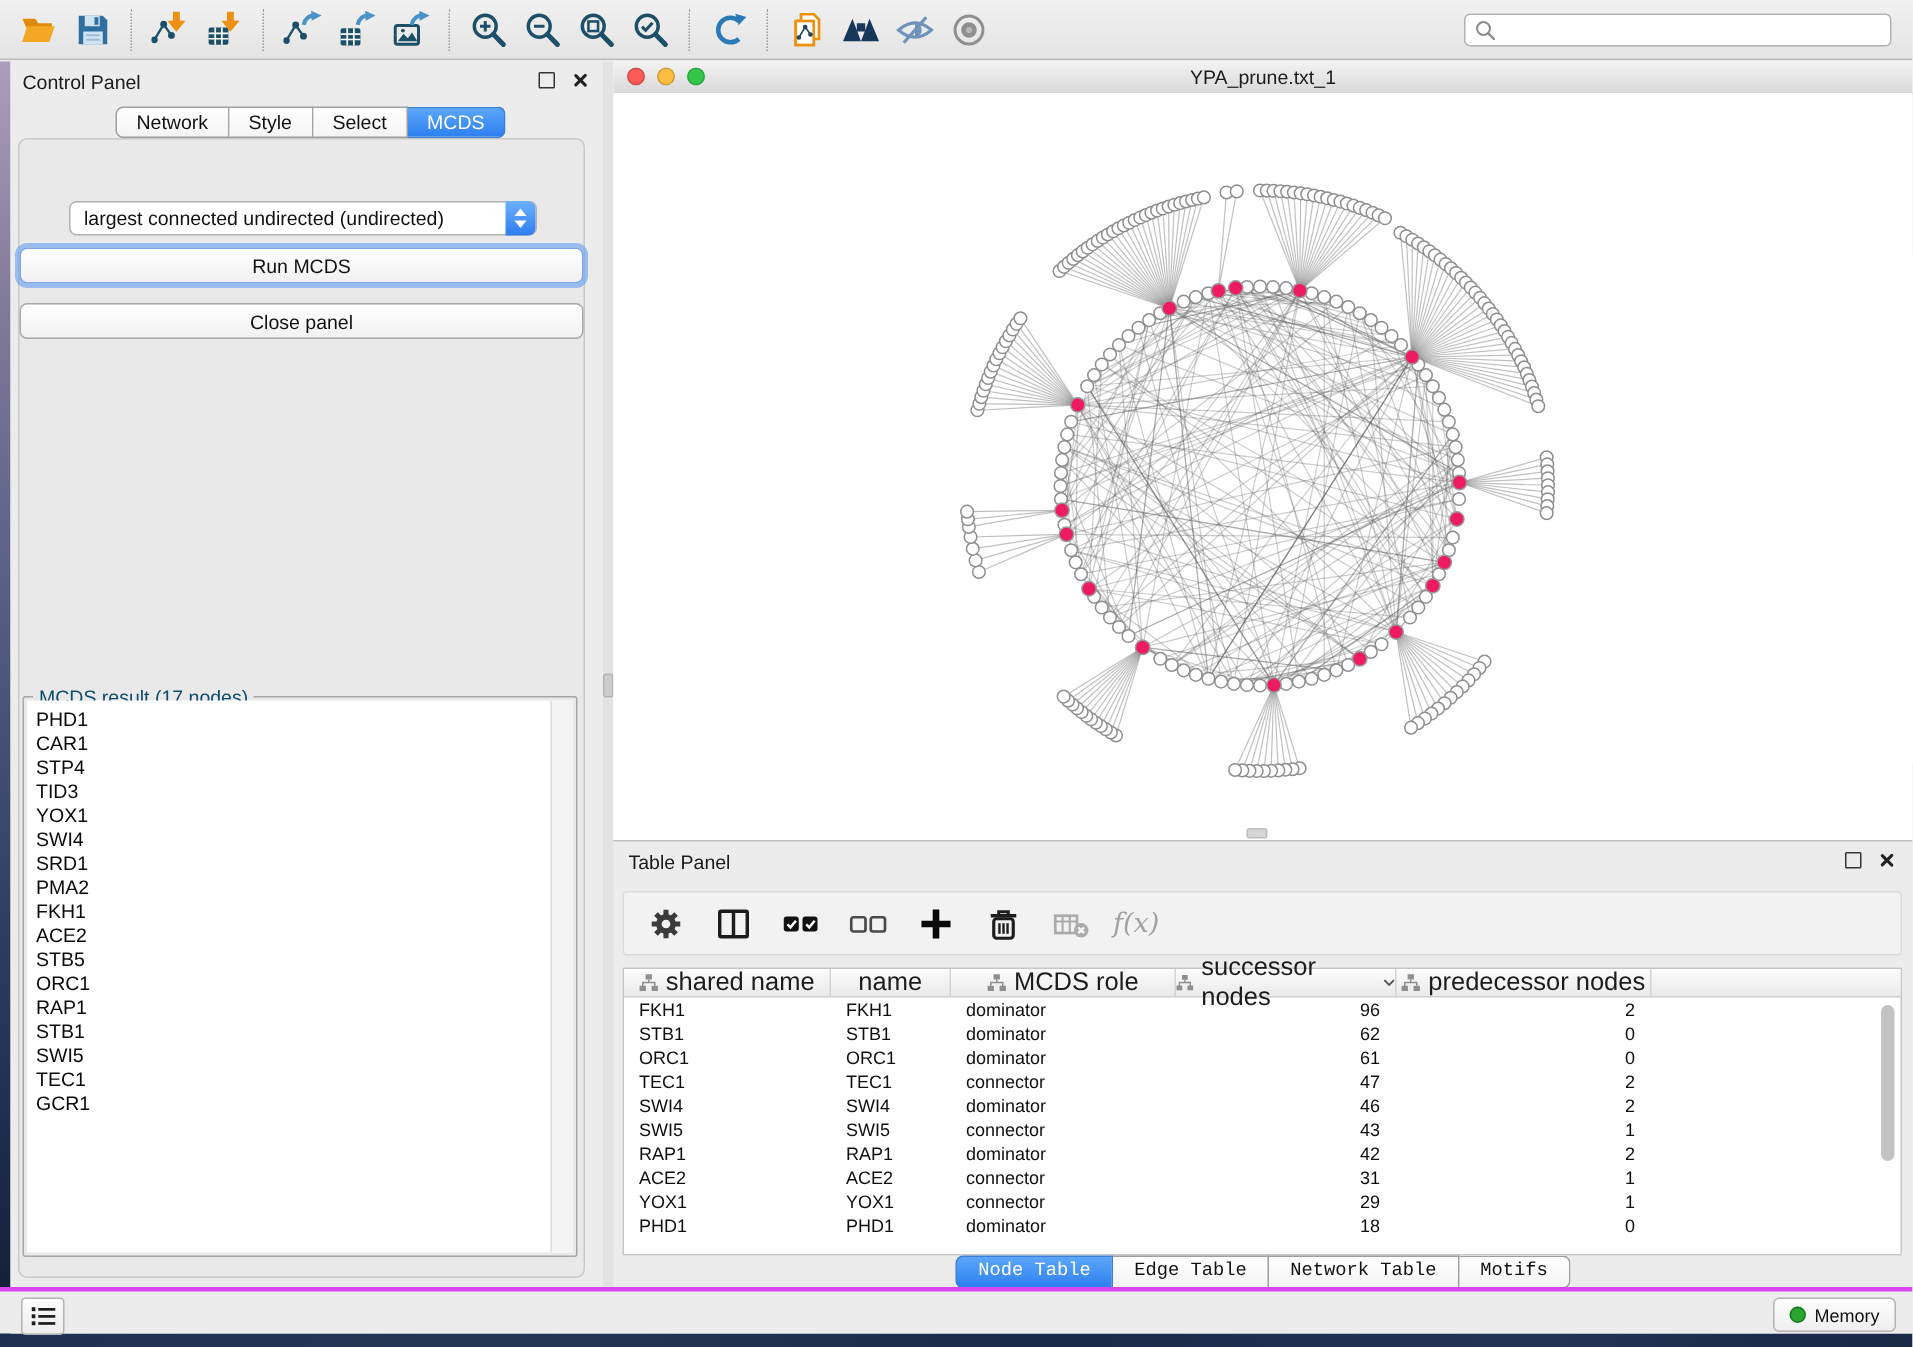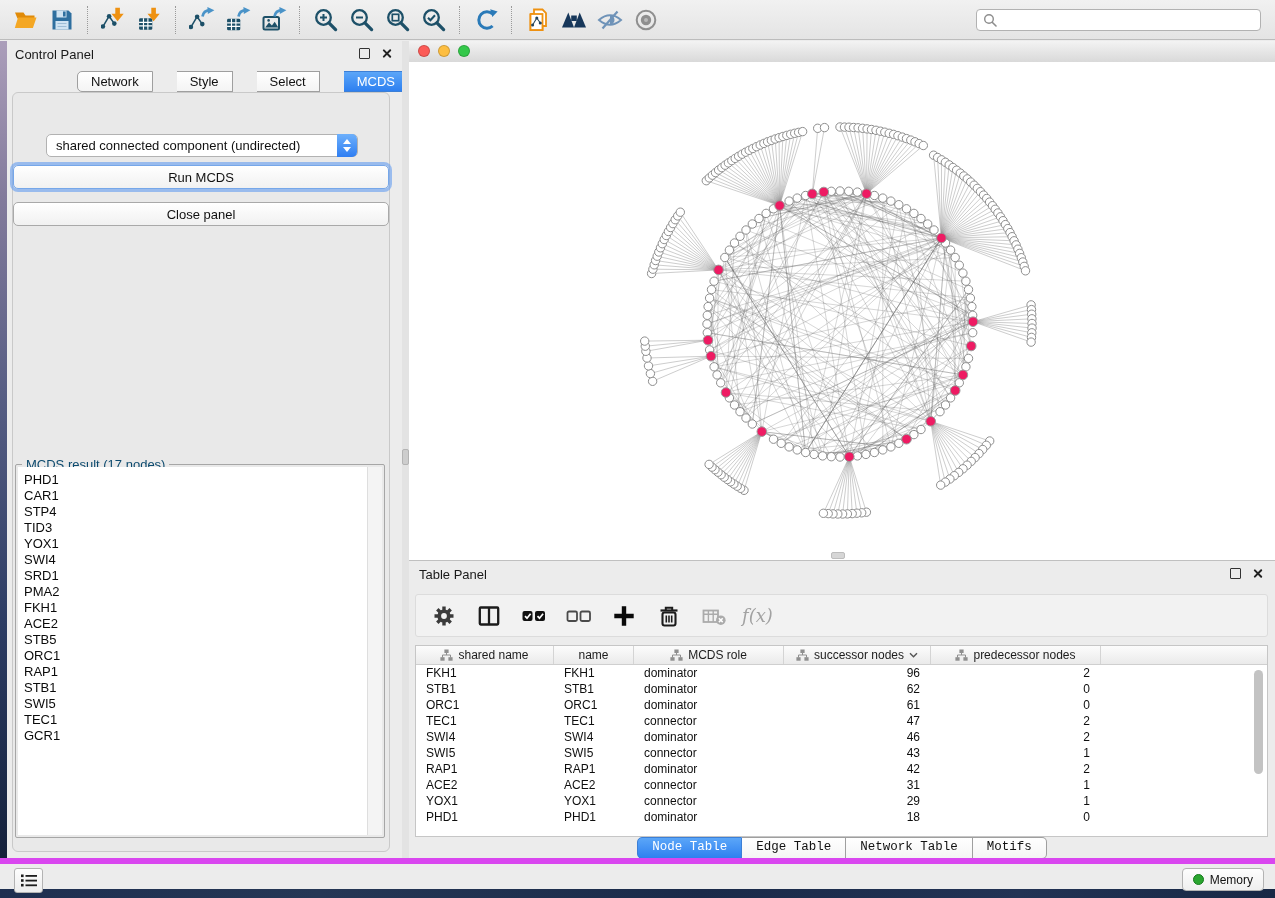--- a/index.html
+++ b/index.html
@@ -24,21 +24,21 @@
   .float-ic{width:9px;height:9px;border:1.5px solid #333;border-radius:1px;display:inline-block;}
   .close-ic{width:11px;height:11px;display:inline-block;position:relative;}
   .close-ic:before,.close-ic:after{content:"";position:absolute;left:5px;top:0;width:2.2px;height:11px;background:#222;border-radius:1px;}
   .close-ic:before{transform:rotate(45deg);}.close-ic:after{transform:rotate(-45deg);}
 
   .seg-tabs{display:flex;height:21px;}
   .seg{padding:0 13px;line-height:20px;font-size:13px;color:#111;background:linear-gradient(#ffffff,#f4f4f4);border:1px solid #9f9f9f;border-left:none;white-space:nowrap;cursor:default;}
   .seg:first-child{border-left:1px solid #9f9f9f;border-radius:5px 0 0 5px;}
   .seg:last-child{border-radius:0 5px 5px 0;}
   .seg.active{background:linear-gradient(#5ba6f8,#2e80f0);color:#fff;border-color:#3c7fd6;}
-  .cp-tabs{position:absolute;left:70px;top:30px;gap:24px;}
+  .cp-tabs{position:absolute;left:70px;top:30px;}
 
   .cp-body{position:absolute;left:5px;top:51px;width:378px;height:760px;background:#e9e9e9;border:1px solid #c9c9c9;border-radius:6px;box-sizing:border-box;}
   .opt-label{text-align:center;margin-top:21px;font-size:13px;color:#0a0a0a;}
   .mac-select{position:absolute;left:33px;top:41px;width:312px;height:23px;background:#fff;border:1px solid #b2b2b2;border-radius:5px;box-sizing:border-box;font-size:13px;color:#111;}
   .mac-select .val{position:absolute;left:9px;top:3px;white-space:nowrap;}
   .stepper{position:absolute;right:0px;top:-1px;width:20px;height:23px;border-radius:0 5px 5px 0;background:linear-gradient(#6db0fc,#2f7ef2);display:flex;flex-direction:column;align-items:center;justify-content:center;}
   .tri-up{width:0;height:0;border-left:4px solid transparent;border-right:4px solid transparent;border-bottom:5px solid #fff;margin-bottom:3px;}
   .tri-down{width:0;height:0;border-left:4px solid transparent;border-right:4px solid transparent;border-top:5px solid #fff;}
   .btn-row{position:absolute;left:0;right:0;top:72px;display:flex;justify-content:center;gap:13px;flex-direction:column;}
   .mac-btn{background:linear-gradient(#ffffff,#f1f1f1);border:1px solid #a9a9a9;border-radius:5px;font-size:13px;color:#111;height:24px;padding:0 16px;font-family:"Liberation Sans",sans-serif;}
@@ -62,33 +62,33 @@
   .light{width:12px;height:12px;border-radius:50%;box-sizing:border-box;}
   .net-title{position:absolute;left:0;right:0;top:3px;text-align:center;font-size:13px;color:#1c1c1c;}
   .net-canvas{position:absolute;left:0;top:21px;right:0;bottom:0;background:#fff;}
 
   
   .table-panel{position:absolute;left:409px;top:560px;width:866px;height:298px;background:#ececec;border-top:1px solid #c0c0c0;box-sizing:border-box;}
   .tp-toolbar{position:absolute;left:6px;top:33px;width:853px;height:43px;background:#f2f2f2;border:1px solid #dcdcdc;border-radius:3px;display:flex;align-items:center;gap:19px;padding-left:15px;box-sizing:border-box;}
   .tp-ic{display:flex;align-items:center;justify-content:center;width:26px;height:26px;}
   .fx-label{font-family:"DejaVu Serif",serif;font-style:italic;font-size:18px;color:#a2a2a2;margin-left:-4px;}
   .tp-table{position:absolute;left:6px;top:84px;width:853px;height:192px;background:#fff;border:1px solid #c6c6c6;box-sizing:border-box;}
-  .tp-head{display:flex;height:18px;background:linear-gradient(#fcfcfc,#eaeaea);border-bottom:1px solid #cfcfcf;font-size:12px;color:#1c1c1c;}
+  .tp-head{display:flex;height:18px;background:linear-gradient(#fcfcfc,#eaeaea);border-bottom:1px solid #cfcfcf;font-size:17px;color:#1c1c1c;}
   .tp-col{display:flex;align-items:center;justify-content:center;gap:5px;border-right:1px solid #d4d4d4;box-sizing:border-box;flex:none;}
   .tp-col.filler{flex:1;border-right:none;}
   .tp-row{display:flex;height:16px;font-size:12px;color:#0f0f0f;align-items:center;}
   .cell{box-sizing:border-box;flex:none;white-space:nowrap;overflow:hidden;}
   .cell.txt{padding-left:10px;text-align:left;}
   .cell.num{padding-right:11px;text-align:right;}
   .tp-scroll{position:absolute;left:838px;top:24px;width:9px;height:104px;background:#c3c3c3;border-radius:5px;}
   .tp-tabs{position:absolute;left:0;right:0;top:276px;display:flex;justify-content:center;}
   .tp-tabs .seg{font-size:12.5px;height:20px;line-height:19px;padding:0 14px;font-family:Liberation Mono, monospace;}
 
   
-  .status-bar{position:absolute;left:0;top:858px;width:1275px;height:31px;background:#ececec;border-top:6px solid #d946ef;box-sizing:border-box;}
+  .status-bar{position:absolute;left:0;top:858px;width:1275px;height:31px;background:#ececec;border-top:3px solid #d946ef;box-sizing:border-box;}
   .sb-left-btn{position:absolute;left:14px;top:4px;width:27px;height:23px;background:linear-gradient(#fdfdfd,#ededed);border:1px solid #b3b3b3;border-radius:3px;display:flex;align-items:center;justify-content:center;}
   .memory-btn{position:absolute;right:11px;top:4px;height:23px;background:linear-gradient(#fdfdfd,#efefef);border:1px solid #b3b3b3;border-radius:4px;display:flex;align-items:center;gap:6px;padding:0 10px;font-size:12px;color:#111;box-sizing:border-box;}
   .mem-dot{width:11px;height:11px;border-radius:50%;background:#2aa52f;border:1px solid #157a1d;box-sizing:border-box;}
 </style>
 </head>
 <body>
 
 <div id="app">
 
   <div class="toolbar">
@@ -253,21 +253,21 @@
       <span class="close-ic"></span>
     </div>
     <div class="seg-tabs cp-tabs" id="cp-tabs">
         <span class="seg">Network</span>
         <span class="seg">Style</span>
         <span class="seg">Select</span>
         <span class="seg active">MCDS</span>
       </div>
     <div class="cp-body">
       <div class="mac-select">
-        <span class="val">shared connected component (undirected)</span>
+        <span class="val">largest connected undirected (undirected)</span>
         <span class="stepper">
             <span class="tri-up"></span>
             <span class="tri-down"></span>
           </span>
       </div>
       <div class="btn-row">
         <button class="mac-btn focus-ring">Run MCDS</button>
         <button class="mac-btn">Close panel</button>
       </div>
       <div class="group-box">
@@ -302,20 +302,21 @@
     <div class="v-handle"></div>
   </div>
 
   <div class="network-window">
     <div class="net-titlebar">
       <div class="lights" id="traffic-lights">
           <span class="light" style="background: rgb(252, 91, 87); border: 1px solid rgba(0, 0, 0, 0.18);"></span>
           <span class="light" style="background: rgb(253, 190, 65); border: 1px solid rgba(0, 0, 0, 0.18);"></span>
           <span class="light" style="background: rgb(52, 200, 74); border: 1px solid rgba(0, 0, 0, 0.18);"></span>
         </div>
+      <div class="net-title">YPA_prune.txt_1</div>
     </div>
     <div class="net-canvas">
       <svg id="network-svg" width="864" height="497">
           <line x1="309.5" y1="207.9" x2="431.0" y2="129.0" stroke="rgba(100,100,100,0.33)" stroke-width="0.8"></line>
           <line x1="309.5" y1="207.9" x2="473.8" y2="136.1" stroke="rgba(100,100,100,0.33)" stroke-width="0.8"></line>
           <line x1="309.5" y1="207.9" x2="396.6" y2="133.5" stroke="rgba(100,100,100,0.33)" stroke-width="0.8"></line>
           <line x1="309.5" y1="207.9" x2="308.1" y2="312.9" stroke="rgba(100,100,100,0.33)" stroke-width="0.8"></line>
           <line x1="309.5" y1="207.9" x2="413.6" y2="393.9" stroke="rgba(100,100,100,0.33)" stroke-width="0.8"></line>
           <line x1="309.5" y1="207.9" x2="504.9" y2="372.6" stroke="rgba(100,100,100,0.33)" stroke-width="0.8"></line>
           <line x1="309.5" y1="207.9" x2="465.4" y2="390.5" stroke="rgba(100,100,100,0.33)" stroke-width="0.8"></line>

